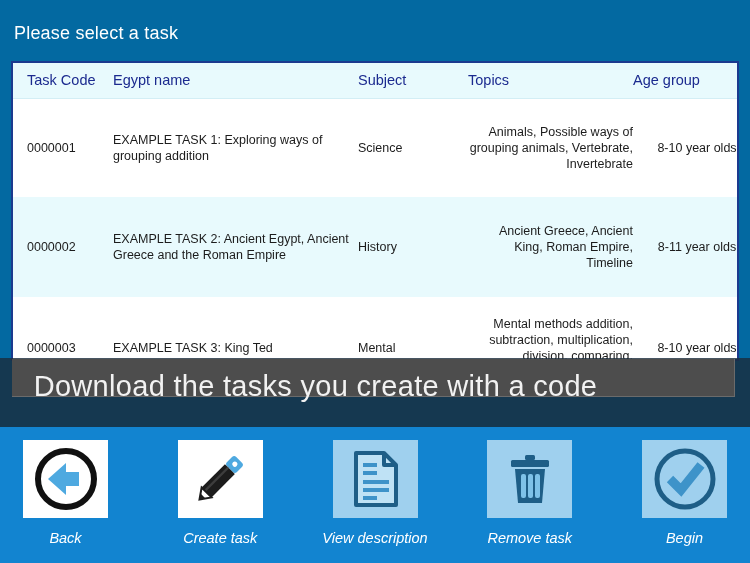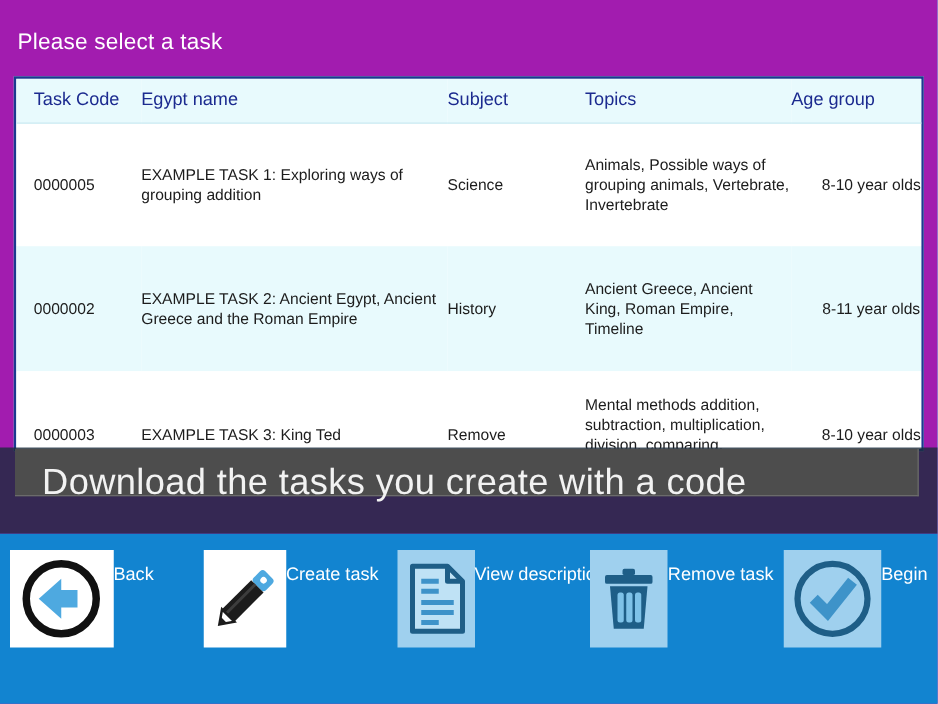--- a/index.html
+++ b/index.html
@@ -11,21 +11,21 @@
     height: 563px;
     overflow: hidden;
     background: #1284d0;
     font-family: "Liberation Sans", sans-serif;
     -webkit-font-smoothing: antialiased;
   }
   #app {
     position: relative;
     width: 750px;
     height: 563px;
-    background: #a21caf;
+    background: #0369a1;
   }
 
   
   .page-title {
     position: absolute;
     left: 14px;
     top: 23px;
     font-size: 18px;
     color: #ffffff;
     letter-spacing: 0.2px;
@@ -66,21 +66,21 @@
     padding: 10px 0;
     line-height: 1.28;
   }
   tr.row-odd td { background: #ffffff; }
   tr.row-even td { background: #e8fafd; }
 
   
   .c-code   { width: 86px;  padding-left: 14px !important; }
   .c-name   { width: 245px; padding-right: 10px; }
   .c-subj   { width: 110px; }
-  .c-top    { width: 165px; padding-right: 8px; }
+  .c-top    { width: 165px; padding-right: 8px; text-align: right; }
   .c-age    { width: 110px; }
 
   th.c-code { padding-left: 14px !important; }
   th.c-name { }
   th.c-subj { }
   th.c-top  { }
   th.c-age  { text-align: right; padding-right: 18px !important; }
   td.c-age  { text-align: center; }
   td.c-code { }
 
@@ -130,22 +130,23 @@
     background: #1284d0;
     display: flex;
     align-items: flex-start;
     justify-content: space-between;
     padding: 13px 8px 0 8px;
     box-sizing: border-box;
   }
   .tool {
     width: 115px;
     display: flex;
-    flex-direction: row;
-    align-items: flex-start;
+    flex-direction: column;
+    align-items: center;
+    font-style: italic;
   }
   .tool-tile {
     width: 85px;
     height: 78px;
     display: flex;
     align-items: center;
     justify-content: center;
     background: #ffffff;
   }
   .tool-tile.disabled { background: #9fd0ee; }
@@ -170,37 +171,37 @@
         <tr>
           <th class="c-code">Task Code</th>
           <th class="c-name">Egypt name</th>
           <th class="c-subj">Subject</th>
           <th class="c-top">Topics</th>
           <th class="c-age">Age group</th>
         </tr>
       </thead>
       <tbody>
         <tr class="row-odd r1">
-          <td class="c-code">0000005</td>
+          <td class="c-code">0000001</td>
           <td class="c-name">EXAMPLE TASK 1: Exploring ways of grouping addition</td>
           <td class="c-subj">Science</td>
           <td class="c-top">Animals, Possible ways of grouping animals, Vertebrate, Invertebrate</td>
           <td class="c-age">8-10 year olds</td>
         </tr>
         <tr class="row-even r2">
           <td class="c-code">0000002</td>
           <td class="c-name">EXAMPLE TASK 2: Ancient Egypt, Ancient Greece and the Roman Empire</td>
           <td class="c-subj">History</td>
           <td class="c-top">Ancient Greece, Ancient King, Roman Empire, Timeline</td>
           <td class="c-age">8-11 year olds</td>
         </tr>
         <tr class="row-odd r3">
           <td class="c-code">0000003</td>
           <td class="c-name">EXAMPLE TASK 3: King Ted</td>
-          <td class="c-subj">Remove</td>
+          <td class="c-subj">Mental</td>
           <td class="c-top">Mental methods addition, subtraction, multiplication, division, comparing, calculations</td>
           <td class="c-age">8-10 year olds</td>
         </tr>
       </tbody>
     </table>
   </div>
 
   <div class="tip-scrim"></div>
   <div class="tip-box"></div>
   <div class="tip-text">Download the tasks you create with a code</div>

